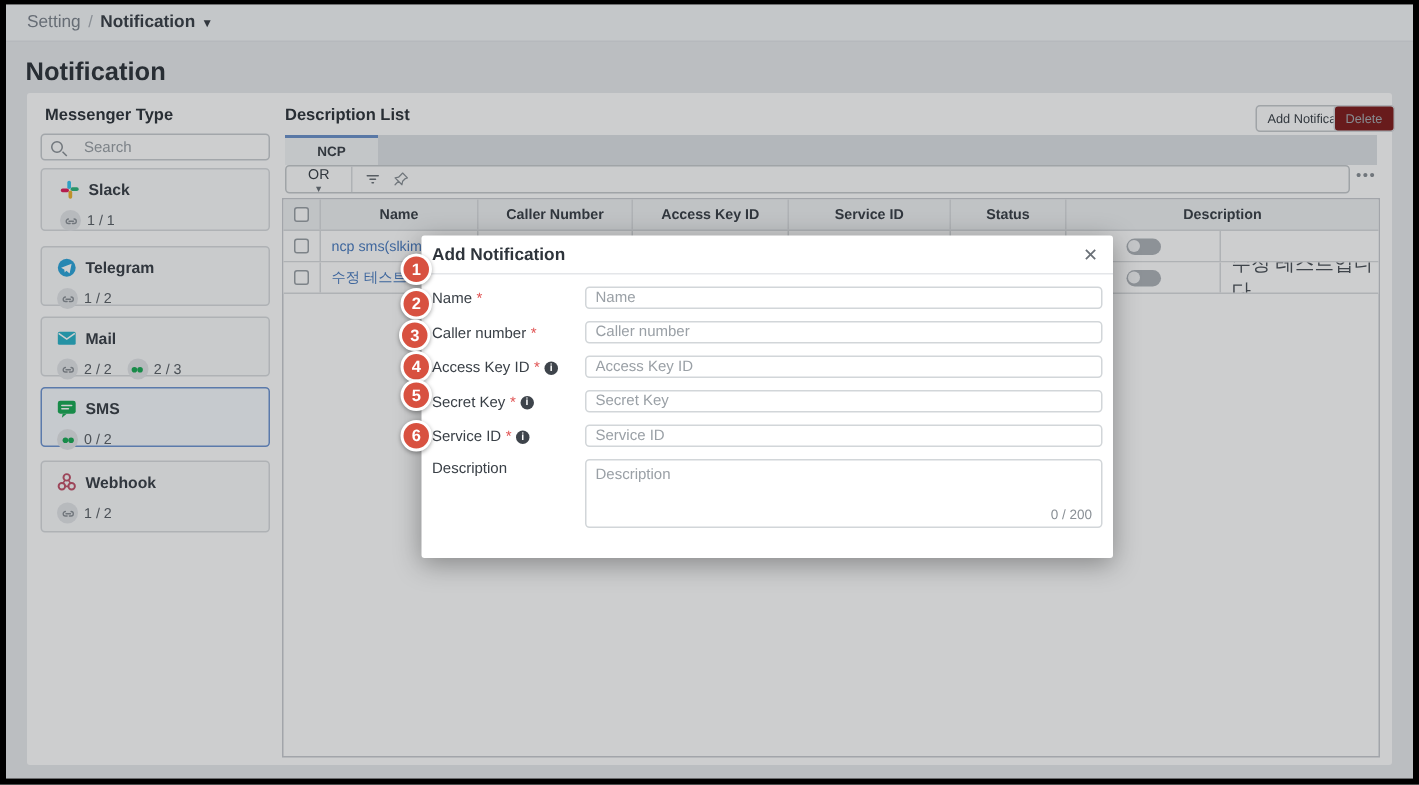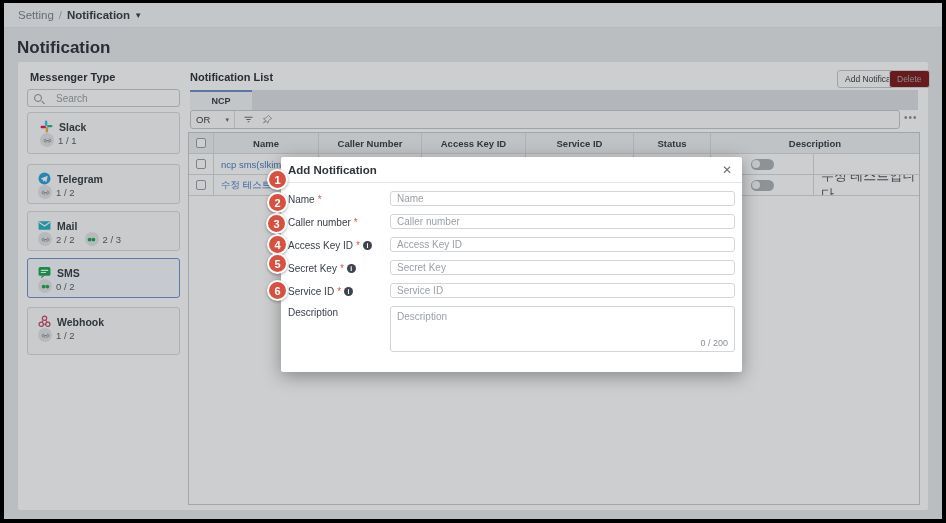--- a/index.html
+++ b/index.html
@@ -18,36 +18,36 @@
   
   .sb-title { position:absolute; left:30px; top:71px; font-size:11px; font-weight:bold; color:#2e343b; }
   .sb-search { position:absolute; left:27px; top:89px; width:153px; height:18px; border:1px solid #c9cdd1; border-radius:3px; background:#fff; display:flex; align-items:center; padding:0 6px; gap:14px; }
   .sb-search .mag { width:8px; height:8px; border:1.3px solid #8a9096; border-radius:50%; position:relative; flex:0 0 auto; }
   .sb-search .mag::after { content:''; position:absolute; width:4px; height:1.3px; background:#8a9096; transform:rotate(45deg); left:6px; top:7px; }
   .sb-search .ph { font-size:10px; color:#9aa0a6; }
   .card { position:absolute; left:27px; width:153px; background:#fafbfc; border:1px solid #d9dcdf; border-radius:3px; padding:7px 10px 6px 10px; }
   .card.selected { border:1.5px solid #6f95d2; background:#f7fafe; }
   .card .nrow { display:flex; align-items:center; gap:6px; }
   .card .nrow .nm { font-size:10.5px; font-weight:bold; color:#3a4047; }
-  .card .brow { display:flex; align-items:flex-end; gap:10px; }
+  .card .brow { display:flex; align-items:flex-end; gap:10px; margin-top:7px; }
   .badge { display:flex; align-items:center; gap:4px; }
   .chip { width:14px; height:14px; border-radius:50%; background:#e4e6e9; display:flex; align-items:center; justify-content:center; }
   .cnt { font-size:9.5px; color:#5b6167; }
   .icon12 { width:13px; height:13px; flex:0 0 auto; }
 
   
   .list-title { position:absolute; left:190px; top:71px; font-size:11px; font-weight:bold; color:#2e343b; }
   .btn { border:1px solid #c6cacd; background:#fdfdfd; border-radius:3px; font-size:8.5px; color:#3a4047; padding:3px 7px; font-family:"Liberation Sans", sans-serif; }
   .btn.disabled { background:#7f1d1d; color:#a7acb1; border-color:#d4d7da; }
   .btn-add { position:absolute; left:837px; top:70px; }
   .btn-del { position:absolute; left:889px; top:70px; }
   .tabstrip { position:absolute; left:190px; top:90px; width:728px; height:20px; background:#dfe2e6; }
   .tab { position:absolute; left:190px; top:90px; width:62px; height:20px; background:#f3f5f7; border-top:2px solid #6c92cc; display:flex; align-items:center; justify-content:center; font-size:9px; font-weight:bold; color:#3a4047; }
   .filterbar { position:absolute; left:190px; top:110px; width:710px; height:19px; border:1px solid #c6cacd; border-radius:3px; background:#fdfdfd; display:flex; align-items:center; }
-  .or-select { width:44px; height:100%; display:flex; align-items:center; justify-content:space-between; padding:0 5px; border-right:1px solid #d9dcdf; font-size:9.5px; color:#3a4047; }
+  .or-select { width:44px; height:100%; display:flex; align-items:center; justify-content:space-between; padding:0 5px; border-right:1px solid #d9dcdf; font-size:9.5px; color:#3a4047;flex-direction:column; }
   .or-select .dcaret { font-size:7px; color:#6a7077; }
   .fb-icon { margin-left:8px; display:flex; align-items:center; }
   .ellipsis { position:absolute; left:904px; top:112px; font-size:10px; color:#8a9096; letter-spacing:1px; }
 
   
   .tablebox { position:absolute; left:188px; top:132px; width:732px; height:373px; border:1px solid #c9ccd0; }
   .trow { display:flex; height:21px; border-bottom:1px solid #d9dcdf; background:#fff; }
   .trow.head { background:#eff1f3; }
   .tc { border-right:1px solid #d9dcdf; display:flex; align-items:center; justify-content:center; overflow:hidden; }
   .tc:last-child { border-right:none; }
@@ -214,21 +214,21 @@
         <span class="chip">
           <svg width="9" height="9" viewBox="0 0 24 24">
               <path d="M8 12h8M7 8a4 4 0 000 8h3M17 8a4 4 0 010 8h-3" stroke="#8a9096" stroke-width="2.4" fill="none" stroke-linecap="round"></path>
             </svg>
         </span>
         <span class="cnt">1 / 2</span>
       </span>
     </div>
   </div>
 
-  <div class="list-title">Notification List</div>
+  <div class="list-title">Description List</div>
   <button class="btn btn-add">Add Notification</button>
   <button class="btn disabled btn-del">Delete</button>
 
   <div class="tabstrip"></div>
   <div class="tab">NCP</div>
 
   <div class="filterbar">
     <div class="or-select">
       <span>OR</span>
       <span class="dcaret">▾</span>

